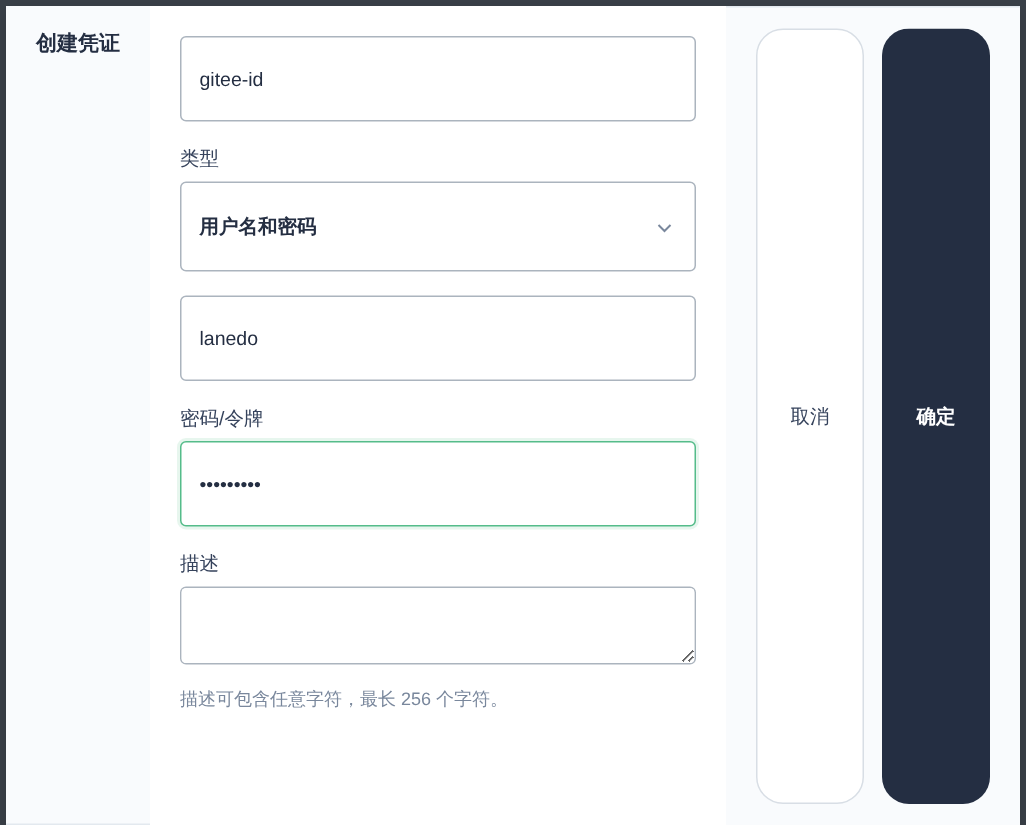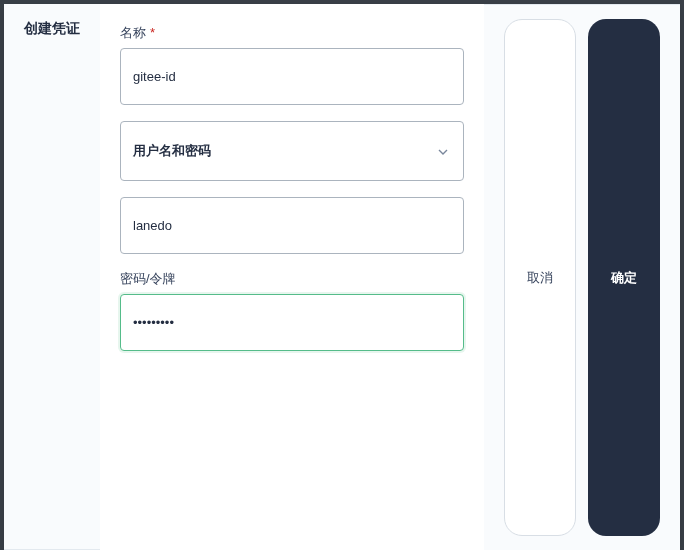--- a/index.html
+++ b/index.html
@@ -111,44 +111,47 @@
 <body>
 
 <div class="modal">
   <div class="modal-header">
     <div class="modal-title">创建凭证</div>
   </div>
 
   <div class="modal-body">
 
     <div class="form-group">
-      <label class="form-label">
-        <span>名称</span><span class="required-mark">*</span>
-      </label>
       <input type="text" class="form-input" value="gitee-id" style="">
     </div>
 
     <div class="form-group">
+      <label class="form-label">类型</label>
       <div class="form-select">
         <span>用户名和密码</span>
         <svg class="chevron" viewBox="0 0 24 24">
             <polyline points="6 9 12 15 18 9"></polyline>
           </svg>
       </div>
     </div>
 
     <div class="form-group">
       <input type="text" class="form-input" value="lanedo" style="">
     </div>
 
     <div class="form-group">
       <label class="form-label">密码/令牌</label>
       <input type="password" class="form-input focused" value="•••••••••" style="">
     </div>
 
+    <div class="form-group">
+      <label class="form-label">描述</label>
+      <textarea class="form-textarea" style=""></textarea>
+      <div class="help-text">描述可包含任意字符，最长 256 个字符。</div>
+    </div>
 
   </div>
 
   <div class="modal-footer">
     <button class="btn btn-default">取消</button>
     <button class="btn btn-primary">确定</button>
   </div>
 </div>
 
 </body></html>

